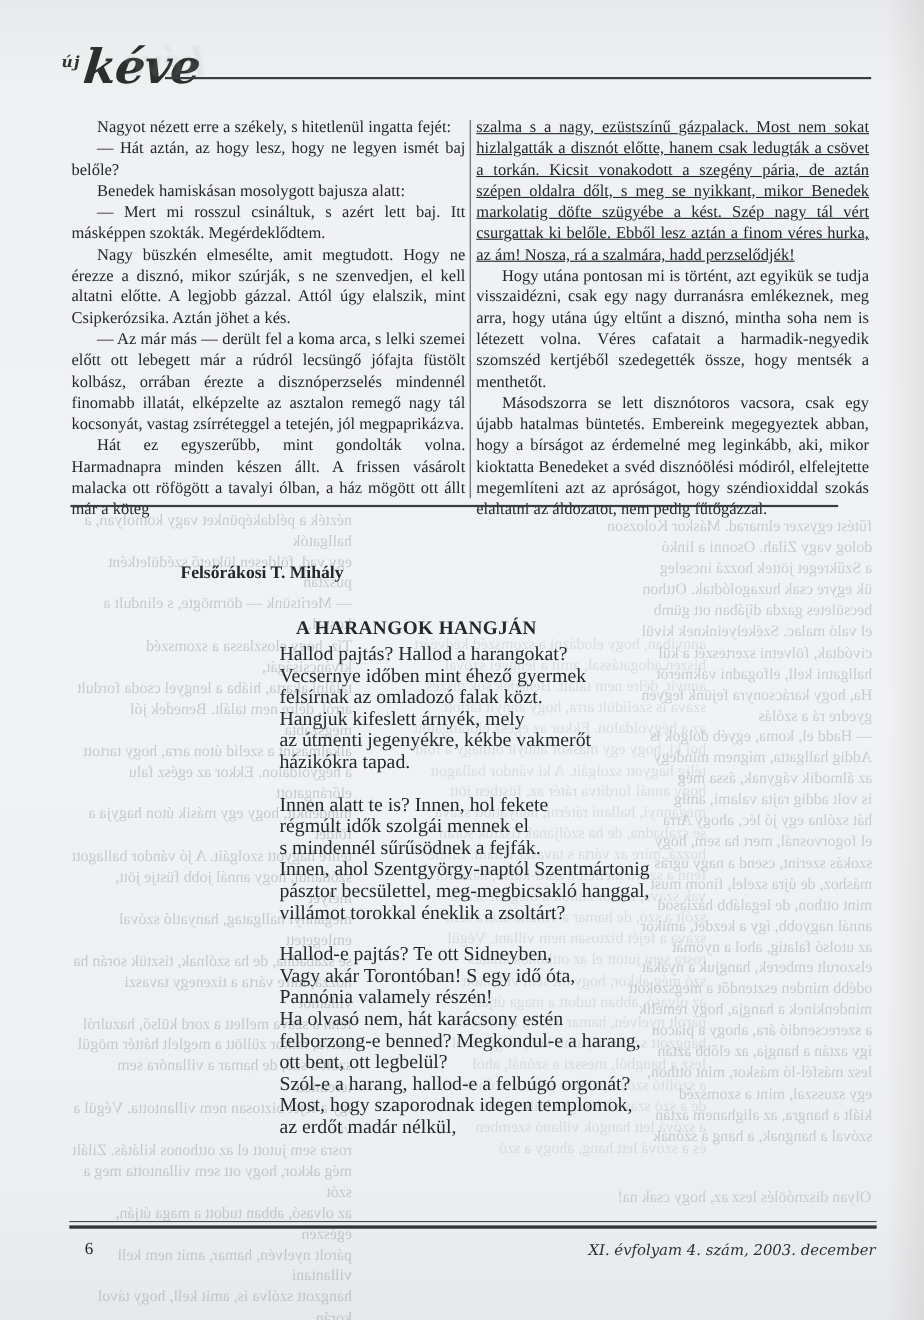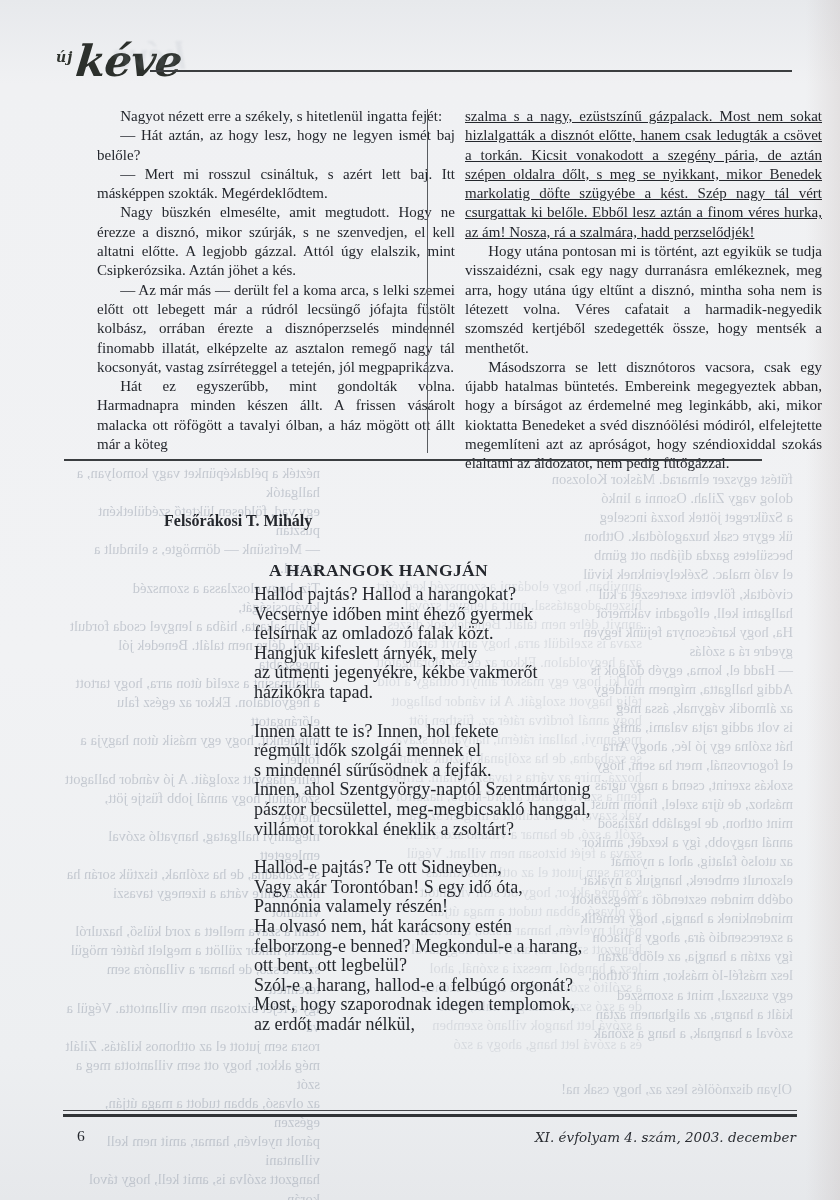--- a/index.html
+++ b/index.html
@@ -31,21 +31,20 @@
   .masthead-rule{
     position:absolute; left:150px; top:70px; width:642px; height:2px;
     background:#3b3e40;
   }
 
   
   .story-col{
     position:absolute; top:107px; width:358px;
     font-size:15px; line-height:19.3px; text-align:justify;
     z-index:3;
-    margin-left:32px;
   }
   .story-col-left{ left:65px; }
   .story-col-right{ left:433px; width:357px; }
   .story-col .para{ text-indent:1.55em; margin:0; }
   .story-col-right .para:first-child{ text-indent:0;text-decoration:underline; }
   .col-divider{
     position:absolute; left:427px; top:109px; width:1px; height:344px;
     background:#595c60; z-index:3;
   }
   .section-rule{
@@ -196,20 +195,21 @@
       <div>Olyan disznóölés lesz az, hogy csak na!</div>
     </div>
 
   <div class="logo-uj">új</div>
   <div class="logo-main">kéve</div>
   <div class="masthead-rule"></div>
 
   <div class="story-col story-col-left">
       <div class="para">Nagyot nézett erre a székely, s hitetlenül ingatta fejét:</div>
       <div class="para">— Hát aztán, az hogy lesz, hogy ne legyen ismét baj belőle?</div>
+      <div class="para">Benedek hamiskásan mosolygott bajusza alatt:</div>
       <div class="para">— Mert mi rosszul csináltuk, s azért lett baj. Itt másképpen szokták. Megérdeklődtem.</div>
       <div class="para">Nagy büszkén elmesélte, amit megtudott. Hogy ne érezze a disznó, mikor szúrják, s ne szenvedjen, el kell altatni előtte. A legjobb gázzal. Attól úgy elalszik, mint Csipkerózsika. Aztán jöhet a kés.</div>
       <div class="para">— Az már más — derült fel a koma arca, s lelki szemei előtt ott lebegett már a rúdról lecsüngő jófajta füstölt kolbász, orrában érezte a disznóperzselés mindennél finomabb illatát, elképzelte az asztalon remegő nagy tál kocsonyát, vastag zsírréteggel a tetején, jól megpaprikázva.</div>
       <div class="para">Hát ez egyszerűbb, mint gondolták volna. Harmadnapra minden készen állt. A frissen vásárolt malacka ott röfögött a tavalyi ólban, a ház mögött ott állt már a köteg</div>
     </div>
   <div class="col-divider"></div>
   <div class="story-col story-col-right">
       <div class="para">szalma s a nagy, ezüstszínű gázpalack. Most nem sokat hizlalgatták a disznót előtte, hanem csak ledugták a csövet a torkán. Kicsit vonakodott a szegény pária, de aztán szépen oldalra dőlt, s meg se nyikkant, mikor Benedek markolatig döfte szügyébe a kést. Szép nagy tál vért csurgattak ki belőle. Ebből lesz aztán a finom véres hurka, az ám! Nosza, rá a szalmára, hadd perzselődjék!</div>
       <div class="para">Hogy utána pontosan mi is történt, azt egyikük se tudja visszaidézni, csak egy nagy durranásra emlékeznek, meg arra, hogy utána úgy eltűnt a disznó, mintha soha nem is létezett volna. Véres cafatait a harmadik-negyedik szomszéd kertjéből szedegették össze, hogy mentsék a menthetőt.</div>
       <div class="para">Másodszorra se lett disznótoros vacsora, csak egy újabb hatalmas büntetés. Embereink megegyeztek abban, hogy a bírságot az érdemelné meg leginkább, aki, mikor kioktatta Benedeket a svéd disznóölési módiról, elfelejtette megemlíteni azt az apróságot, hogy széndioxiddal szokás elaltatni az áldozatot, nem pedig fűtőgázzal.</div>

